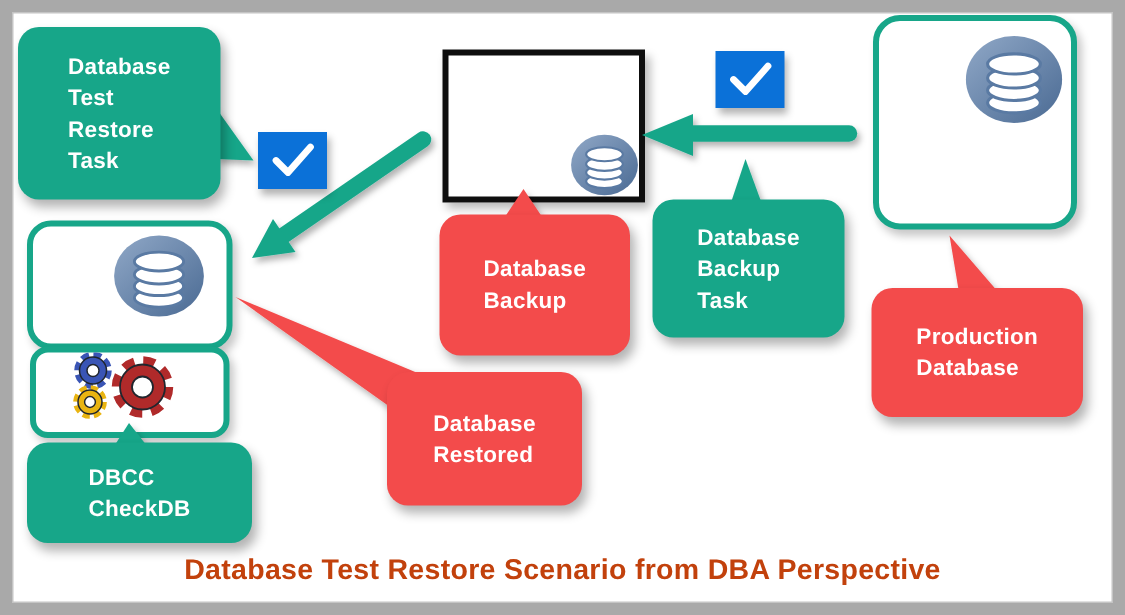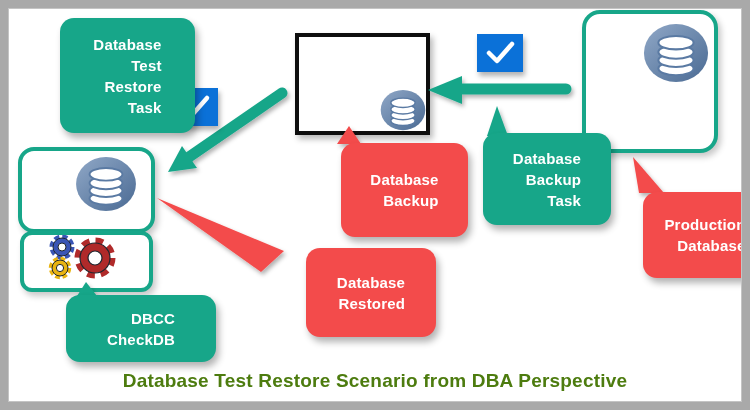--- a/index.html
+++ b/index.html
@@ -12,44 +12,44 @@
   .backup-file-box{left:295px;top:33px;width:127px;height:94px;border:4px solid #0e0e0e;
          box-shadow:3px 4px 6px rgba(0,0,0,.28);display:flex;align-items:center;justify-content:center;}
   .restored-db-box{left:18px;top:147px;width:129px;height:78px;border:4px solid #17a689;
          border-radius:16px;box-shadow:3px 4px 6px rgba(0,0,0,.22);}
   .gears-box{left:20px;top:231px;width:125px;height:53px;border:4px solid #17a689;
          border-radius:12px;box-shadow:3px 4px 6px rgba(0,0,0,.22);}
   .production-box{left:582px;top:10px;width:128px;height:135px;border:4px solid #17a689;
          border-radius:18px;box-shadow:3px 4px 6px rgba(0,0,0,.22);}
   
   .callout{position:absolute;border-radius:14px;color:#fff;font-weight:bold;font-size:15px;
-         line-height:21px;display:flex;align-items:center;justify-content:center;text-align:right;
-         white-space:pre-line;z-index:10;box-shadow:3px 5px 7px rgba(0,0,0,.3);letter-spacing:.2px;margin-left:48px;}
+         line-height:21px;display:flex;align-items:center;justify-content:center;text-align:left;
+         white-space:pre-line;z-index:10;box-shadow:3px 5px 7px rgba(0,0,0,.3);letter-spacing:.2px;}
   .teal{background:#17a689;}
   .red{background:#f34b4b;}
   .co-test-restore{left:12px;top:18px;width:135px;height:115px;}
   .co-backup{left:293px;top:143px;width:127px;height:94px;}
   .co-backup-task{left:435px;top:133px;width:128px;height:92px;}
-  .co-production{left:595px;top:192px;width:124px;height:86px;}
+  .co-production{left:581px;top:192px;width:141px;height:86px;}
   .co-restored{left:258px;top:248px;width:130px;height:89px;}
   .co-dbcc{left:18px;top:295px;width:150px;height:67px;}
   
   .checkbox{position:absolute;width:46px;height:38px;background:#0b71d8;z-index:8;
          box-shadow:2px 4px 5px rgba(0,0,0,.3);display:flex;align-items:center;justify-content:center;}
   .cb-restore{left:172px;top:88px;}
   .cb-backup{left:477px;top:34px;}
   
   .overlay{position:absolute;inset:0;width:750px;height:410px;z-index:5;pointer-events:none;}
   .db-icon{position:absolute;}
   .db-small{left:50%;top:50%;width:46px;height:42px;transform:translate(-50%,-50%);position:relative;}
   .db-mid{right:14px;top:5px;width:62px;height:56px;}
   .db-big{right:4px;top:9px;width:68px;height:60px;}
   .gears-svg{position:absolute;left:0;top:0;width:117px;height:45px;}
   .caption{position:absolute;left:0;right:0;top:370px;text-align:center;font-size:19px;
-         font-weight:bold;color:#4d7c0f;z-index:12;letter-spacing:.2px;}
+         font-weight:bold;color:#c2410c;z-index:12;letter-spacing:.2px;}
 </style>
 </head>
 <body>
 
 <div class="canvas">
 
   <svg width="0" height="0" style="position:absolute" aria-hidden="true">
     <defs>
       <linearGradient id="dbg" x1="0" y1="0" x2="1" y2="1">
         <stop offset="0" stop-color="#90a8c7"></stop>

